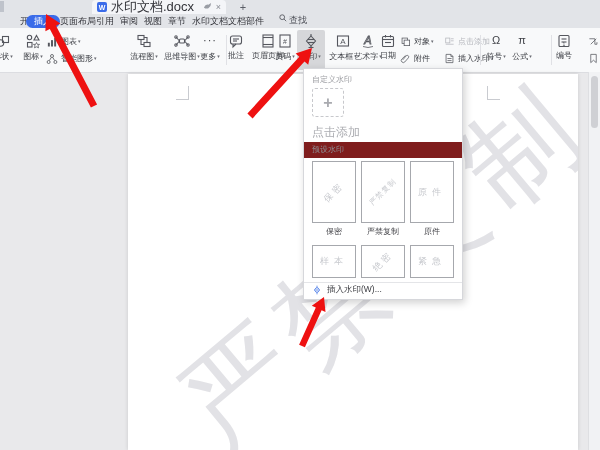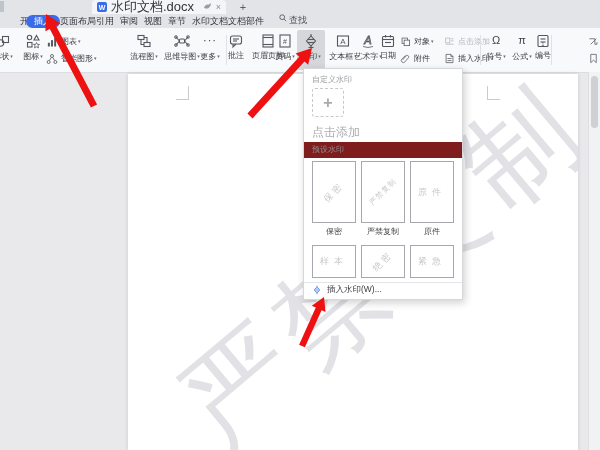--- a/index.html
+++ b/index.html
@@ -305,21 +305,21 @@
     <div class="rbtn" style="left:483px;width:26px">
       <span class="ricon glyph-ic">Ω</span>
       <span class="rlabel"><span>符号</span><span class="caret">▾</span></span>
     </div>
 
     <div class="rbtn" style="left:509px;width:26px">
       <span class="ricon glyph-ic">π</span>
       <span class="rlabel"><span>公式</span><span class="caret">▾</span></span>
     </div>
 
-    <div class="rbtn" style="left:531px;width:24px">
+    <div class="rbtn" style="left:552px;width:24px">
       <span class="ricon"><svg class="ic" width="16" height="16" viewBox="0 0 16 16">
             <rect x="3" y="2.5" width="10" height="11" rx="1"></rect>
             <line x1="5.5" y1="6" x2="10.5" y2="6"></line>
             <line x1="5.5" y1="9" x2="10.5" y2="9"></line>
             <text x="8" y="13" font-size="5" text-anchor="middle" fill="#55575E" stroke="none">1</text>
           </svg></span>
       <span class="rlabel">编号</span>
     </div>
 
     <div class="rsep" style="left:551px"></div>

